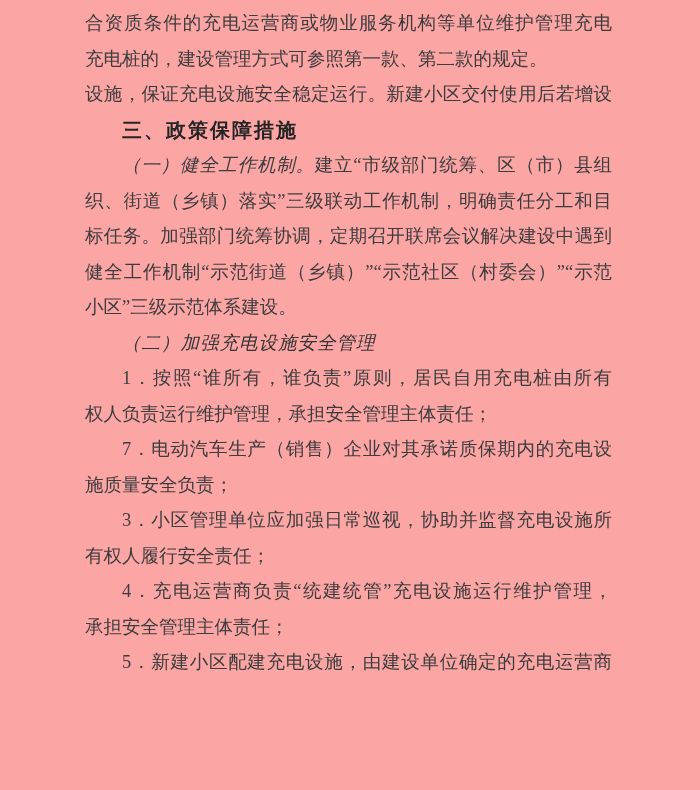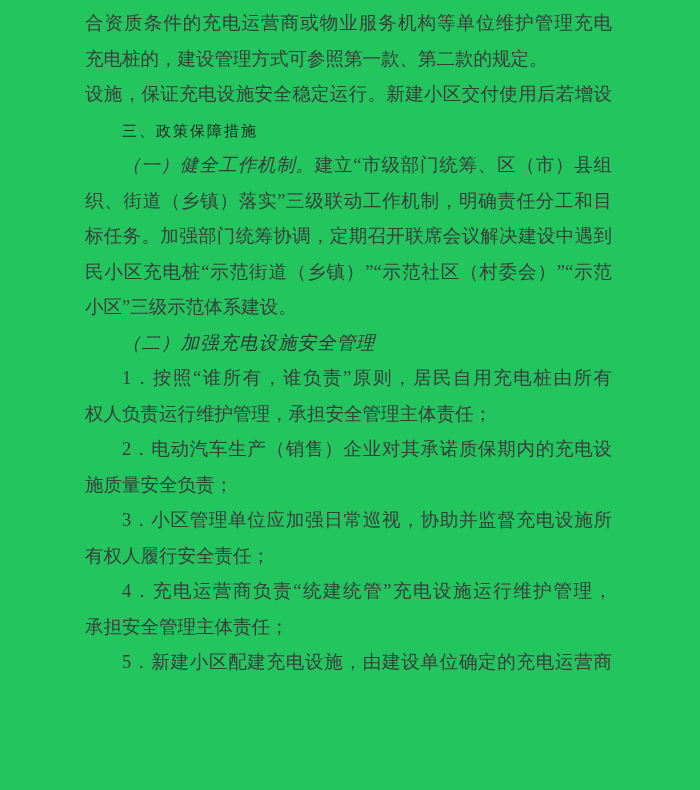--- a/index.html
+++ b/index.html
@@ -10,21 +10,21 @@
   body {
     width: 700px;
     height: 790px;
     overflow: hidden;
   }
   .page {
     box-sizing: border-box;
     width: 700px;
     height: 790px;
     padding: 6px 88px 0 85px;
-    background: #22c55e;
+    background: #fca5a5;
   }
   .line {
     height: 35.5px;
     line-height: 35.5px;
     font-size: 18.5px;
     color: #3c3c3c;
     font-family: "Liberation Serif", serif;
     overflow: hidden;
   }
   
@@ -33,22 +33,22 @@
     text-align-last: justify;
     text-justify: inter-character;
   }
   
   .indent {
     padding-left: 37px;
   }
   
   .h1 {
     font-family: "Liberation Sans", sans-serif;
-    font-weight: 400;
-    font-size: 15px;
+    font-weight: 700;
+    font-size: 20px;
     color: #242424;
     letter-spacing: 2px;
   }
   
   .h2 {
     font-style: italic;
     font-weight: 400;
     color: #353535;
     letter-spacing: 1px;
   }
@@ -61,25 +61,25 @@
 <body>
 
 <div class="page">
   <div class="line just"><span>合资质条件的充电运营商或物业服务机构等单位维护管理充电</span></div>
   <div class="line"><span>充电桩的，建设管理方式可参照第一款、第二款的规定。</span></div>
   <div class="line just"><span>设施，保证充电设施安全稳定运行。新建小区交付使用后若增设</span></div>
   <div class="line h1 indent"><span>三、政策保障措施</span></div>
   <div class="line just indent"><span class="kai">（一）健全工作机制。</span><span>建立“市级部门统筹、区（市）县组</span></div>
   <div class="line just"><span>织、街道（乡镇）落实”三级联动工作机制，明确责任分工和目</span></div>
   <div class="line just"><span>标任务。加强部门统筹协调，定期召开联席会议解决建设中遇到</span></div>
-  <div class="line just"><span>民小区充电桩“示范街道（乡镇）”“示范社区（村委会）”“示范</span></div>
+  <div class="line just"><span>健全工作机制“示范街道（乡镇）”“示范社区（村委会）”“示范</span></div>
   <div class="line"><span>小区”三级示范体系建设。</span></div>
   <div class="line h2 indent"><span>（二）加强充电设施安全管理</span></div>
   <div class="line just indent"><span>1．按照“谁所有，谁负责”原则，居民自用充电桩由所有</span></div>
   <div class="line"><span>权人负责运行维护管理，承担安全管理主体责任；</span></div>
-  <div class="line just indent"><span>2．电动汽车生产（销售）企业对其承诺质保期内的充电设</span></div>
+  <div class="line just indent"><span>7．电动汽车生产（销售）企业对其承诺质保期内的充电设</span></div>
   <div class="line"><span>施质量安全负责；</span></div>
   <div class="line just indent"><span>3．小区管理单位应加强日常巡视，协助并监督充电设施所</span></div>
   <div class="line"><span>有权人履行安全责任；</span></div>
   <div class="line just indent"><span>4．充电运营商负责“统建统管”充电设施运行维护管理，</span></div>
   <div class="line"><span>承担安全管理主体责任；</span></div>
   <div class="line just indent"><span>5．新建小区配建充电设施，由建设单位确定的充电运营商</span></div>
 </div>
 
 </body></html>

